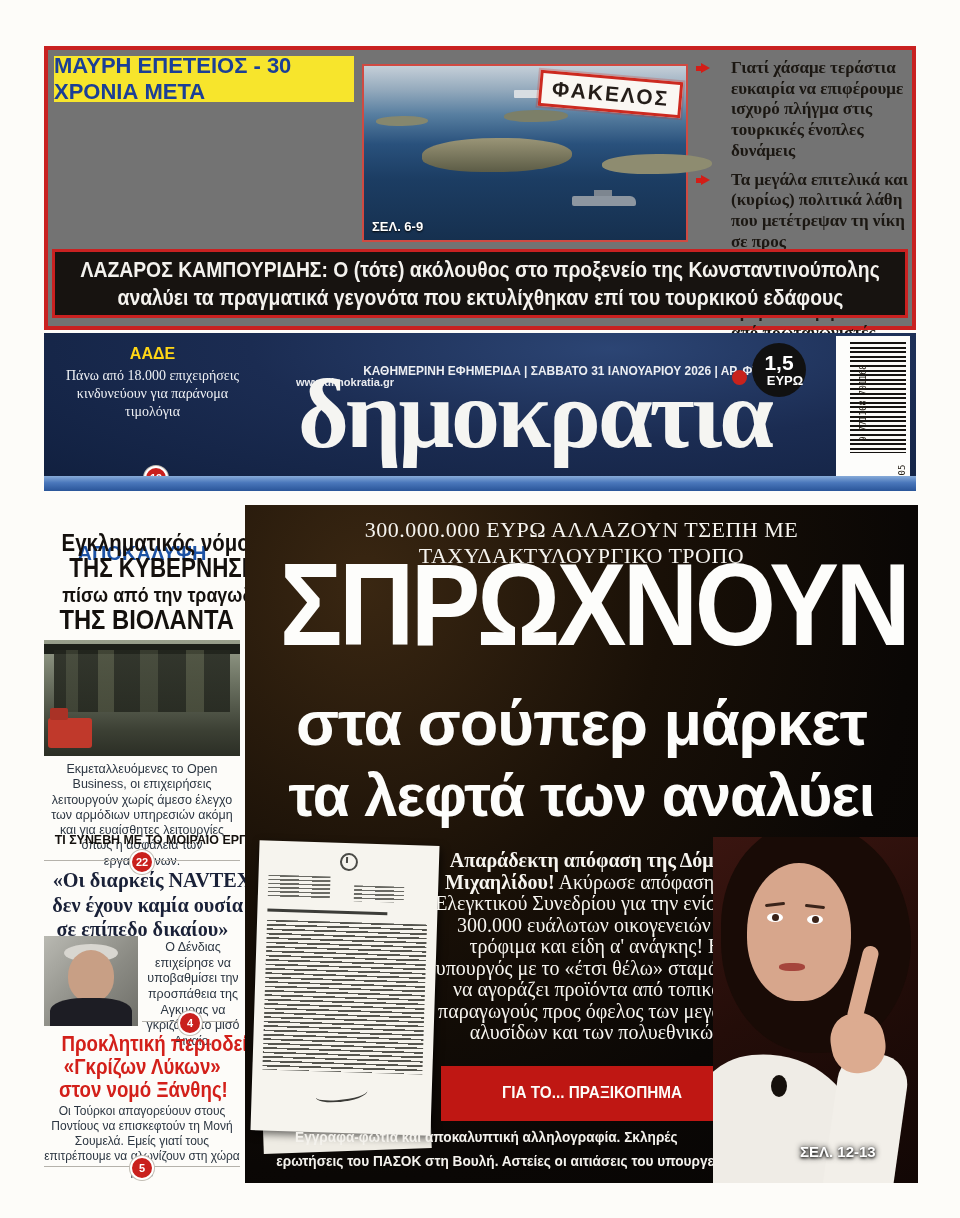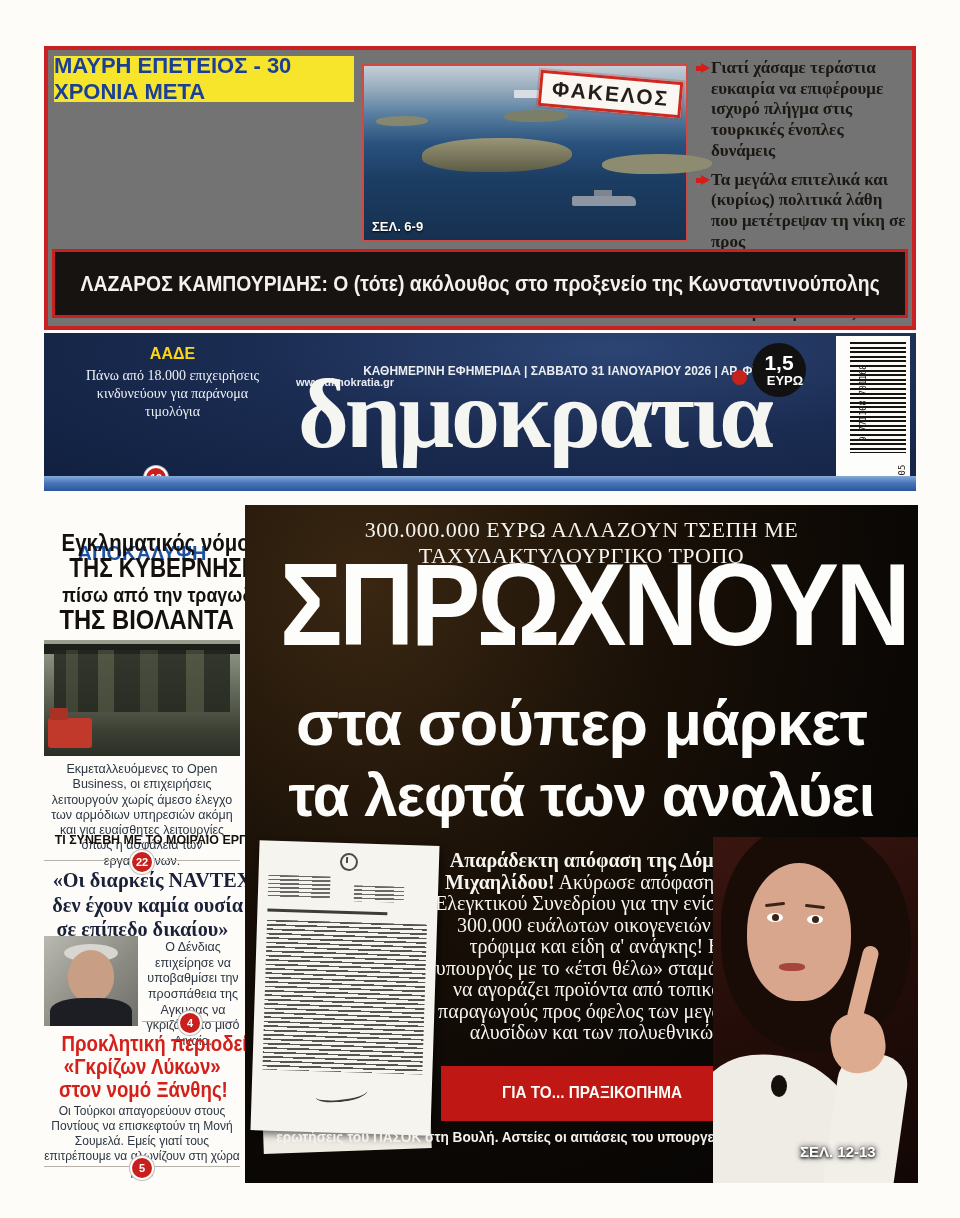--- a/index.html
+++ b/index.html
@@ -24,34 +24,34 @@
   .isl4{left:12px;top:50px;width:52px;height:10px;background:#85876e;}
   .ship{left:208px;top:130px;width:64px;height:10px;background:#8d96a0;border-radius:2px 6px 2px 2px;position:absolute;}
   .ship:before{content:"";position:absolute;left:22px;top:-6px;width:18px;height:6px;background:#7d8690;}
   .ferry{left:150px;top:24px;width:26px;height:8px;background:#d8dde2;position:absolute;border-radius:1px;}
   .stamp{position:absolute;right:4px;top:10px;transform:rotate(5deg);background:#faf7f2;border:3px solid #cc2a20;
      padding:3px 10px;box-shadow:0 0 0 2px rgba(204,42,32,.25);}
   .stamp-text{font-family:"Liberation Sans",sans-serif;font-weight:bold;font-size:21px;letter-spacing:2px;color:#241d18;}
   .sea-ref{position:absolute;left:8px;bottom:6px;color:#fff;font-family:"Liberation Sans",sans-serif;font-size:13px;
      font-weight:bold;text-shadow:0 1px 2px #000;}
   .bullets{left:648px;top:8px;width:212px;}
-  .bullet{display:flex;gap:1px;margin-bottom:8px;}
+  .bullet{display:flex;gap:21px;margin-bottom:8px;}
   .b-icon{flex:0 0 14px;margin-top:5px;width:14px;height:11px;position:relative;}
   .b-icon:before{content:"";position:absolute;left:0;top:3px;width:6px;height:5px;background:#d31d17;}
   .b-icon:after{content:"";position:absolute;left:5px;top:0;width:0;height:0;border-top:5.5px solid transparent;
      border-bottom:5.5px solid transparent;border-left:9px solid #d31d17;}
   .b-text{font-size:17px;font-weight:bold;line-height:1.22;color:#1b1712;}
   .sub-banner{left:4px;top:199px;width:850px;height:63px;background:#171310;border:3px solid #c92121;
      display:flex;flex-direction:column;align-items:center;justify-content:center;}
   .sub-line{font-family:"Liberation Sans",sans-serif;font-weight:bold;font-size:22px;color:#f4f2ee;line-height:1.25;}
 
   
   .masthead{left:44px;top:333px;width:872px;height:158px;
      background:radial-gradient(ellipse at 65% 10%,#2c4574 0%,#1b2c52 45%,#101f3e 100%);}
-  .promo{left:26px;top:12px;width:205px;text-align:center;}
+  .promo{left:6px;top:12px;width:205px;text-align:center;}
   .promo-kicker{font-family:"Liberation Sans",sans-serif;font-weight:bold;font-size:16px;color:#ffd616;margin-bottom:4px;}
   .promo-text{font-size:14px;line-height:1.3;color:#eef0f4;}
   .badge{background:#c9201d;color:#fff;font-family:"Liberation Sans",sans-serif;font-weight:bold;font-size:11px;
      width:20px;height:20px;border-radius:50%;display:flex;align-items:center;justify-content:center;
      border:2px solid #fff;box-shadow:0 0 0 1px #c2bdb4;}
   .promo-badge{position:absolute;left:100px;top:133px;}
   .mh-url{left:252px;top:43px;font-family:"Liberation Sans",sans-serif;font-weight:bold;font-size:11px;color:#e9ebef;}
   .mh-dateline{left:300px;top:30px;width:440px;text-align:center;font-family:"Liberation Sans",sans-serif;
      font-weight:bold;font-size:13px;color:#eceef2;}
   .mh-logo{left:254px;top:30px;font-weight:bold;font-size:98px;line-height:1.05;letter-spacing:-3px;color:#f5f5f2;}
@@ -185,20 +185,21 @@
         <span class="b-text">Τα μεγάλα επιτελικά και (κυρίως) πολιτικά λάθη που μετέτρεψαν τη νίκη σε προς</span>
       </div>
       <div class="bullet">
         <span class="b-icon"></span>
         <span class="b-text">Συγκλονιστικές μαρτυρίες για τα δραματικά γεγονότα από πρωταγωνιστές</span>
       </div>
     </div>
 
     <div class="abs sub-banner">
       <div class="sub-line"><span class="cx cx88">ΛΑΖΑΡΟΣ ΚΑΜΠΟΥΡΙΔΗΣ: Ο (τότε) ακόλουθος στο προξενείο της Κωνσταντινούπολης</span></div>
+      <div class="sub-line"><span class="cx cx88">αναλύει τα πραγματικά γεγονότα που εκτυλίχθηκαν επί του τουρκικού εδάφους</span></div>
     </div>
   </div>
 
   <div class="abs masthead">
     <div class="abs promo">
       <div class="promo-kicker">ΑΑΔΕ</div>
       <div class="promo-text">Πάνω από 18.000 επιχειρήσεις κινδυνεύουν για παράνομα τιμολόγια</div>
     </div>
     <div class="badge promo-badge">19</div>
     <div class="abs mh-url">www.dimokratia.gr</div>
@@ -278,20 +279,21 @@
 
     <div class="abs m-body">
       <b>Απαράδεκτη απόφαση της Δόμνας Μιχαηλίδου!</b><span> Ακύρωσε απόφαση του Ελεγκτικού Συνεδρίου για την ενίσχυση 300.000 ευάλωτων οικογενειών με τρόφιμα και είδη α' ανάγκης! Η υπουργός με το «έτσι θέλω» σταμάτησε να αγοράζει προϊόντα από τοπικούς παραγωγούς προς όφελος των μεγάλων αλυσίδων και των πολυεθνικών</span>
     </div>
 
     <div class="abs m-red">
       <div class="m-red-line"><span class="cx cx90">ΓΙΑ ΤΟ... ΠΡΑΞΙΚΟΠΗΜΑ</span></div>
     </div>
 
     <div class="abs m-strip">
+      <div class="strip-line"><span class="cx cx88">Εγγραφα-φωτιά και αποκαλυπτική αλληλογραφία. Σκληρές</span></div>
       <div class="strip-line"><span class="cx cx88">ερωτήσεις του ΠΑΣΟΚ στη Βουλή. Αστείες οι αιτιάσεις του υπουργείου</span></div>
     </div>
 
     <div class="abs photo-woman">
       <div class="w-hair"></div>
       <div class="w-face"></div>
       <div class="w-brow w-brow1"></div>
       <div class="w-brow w-brow2"></div>
       <div class="w-eye w-eye1"></div>
       <div class="w-eye w-eye2"></div>

